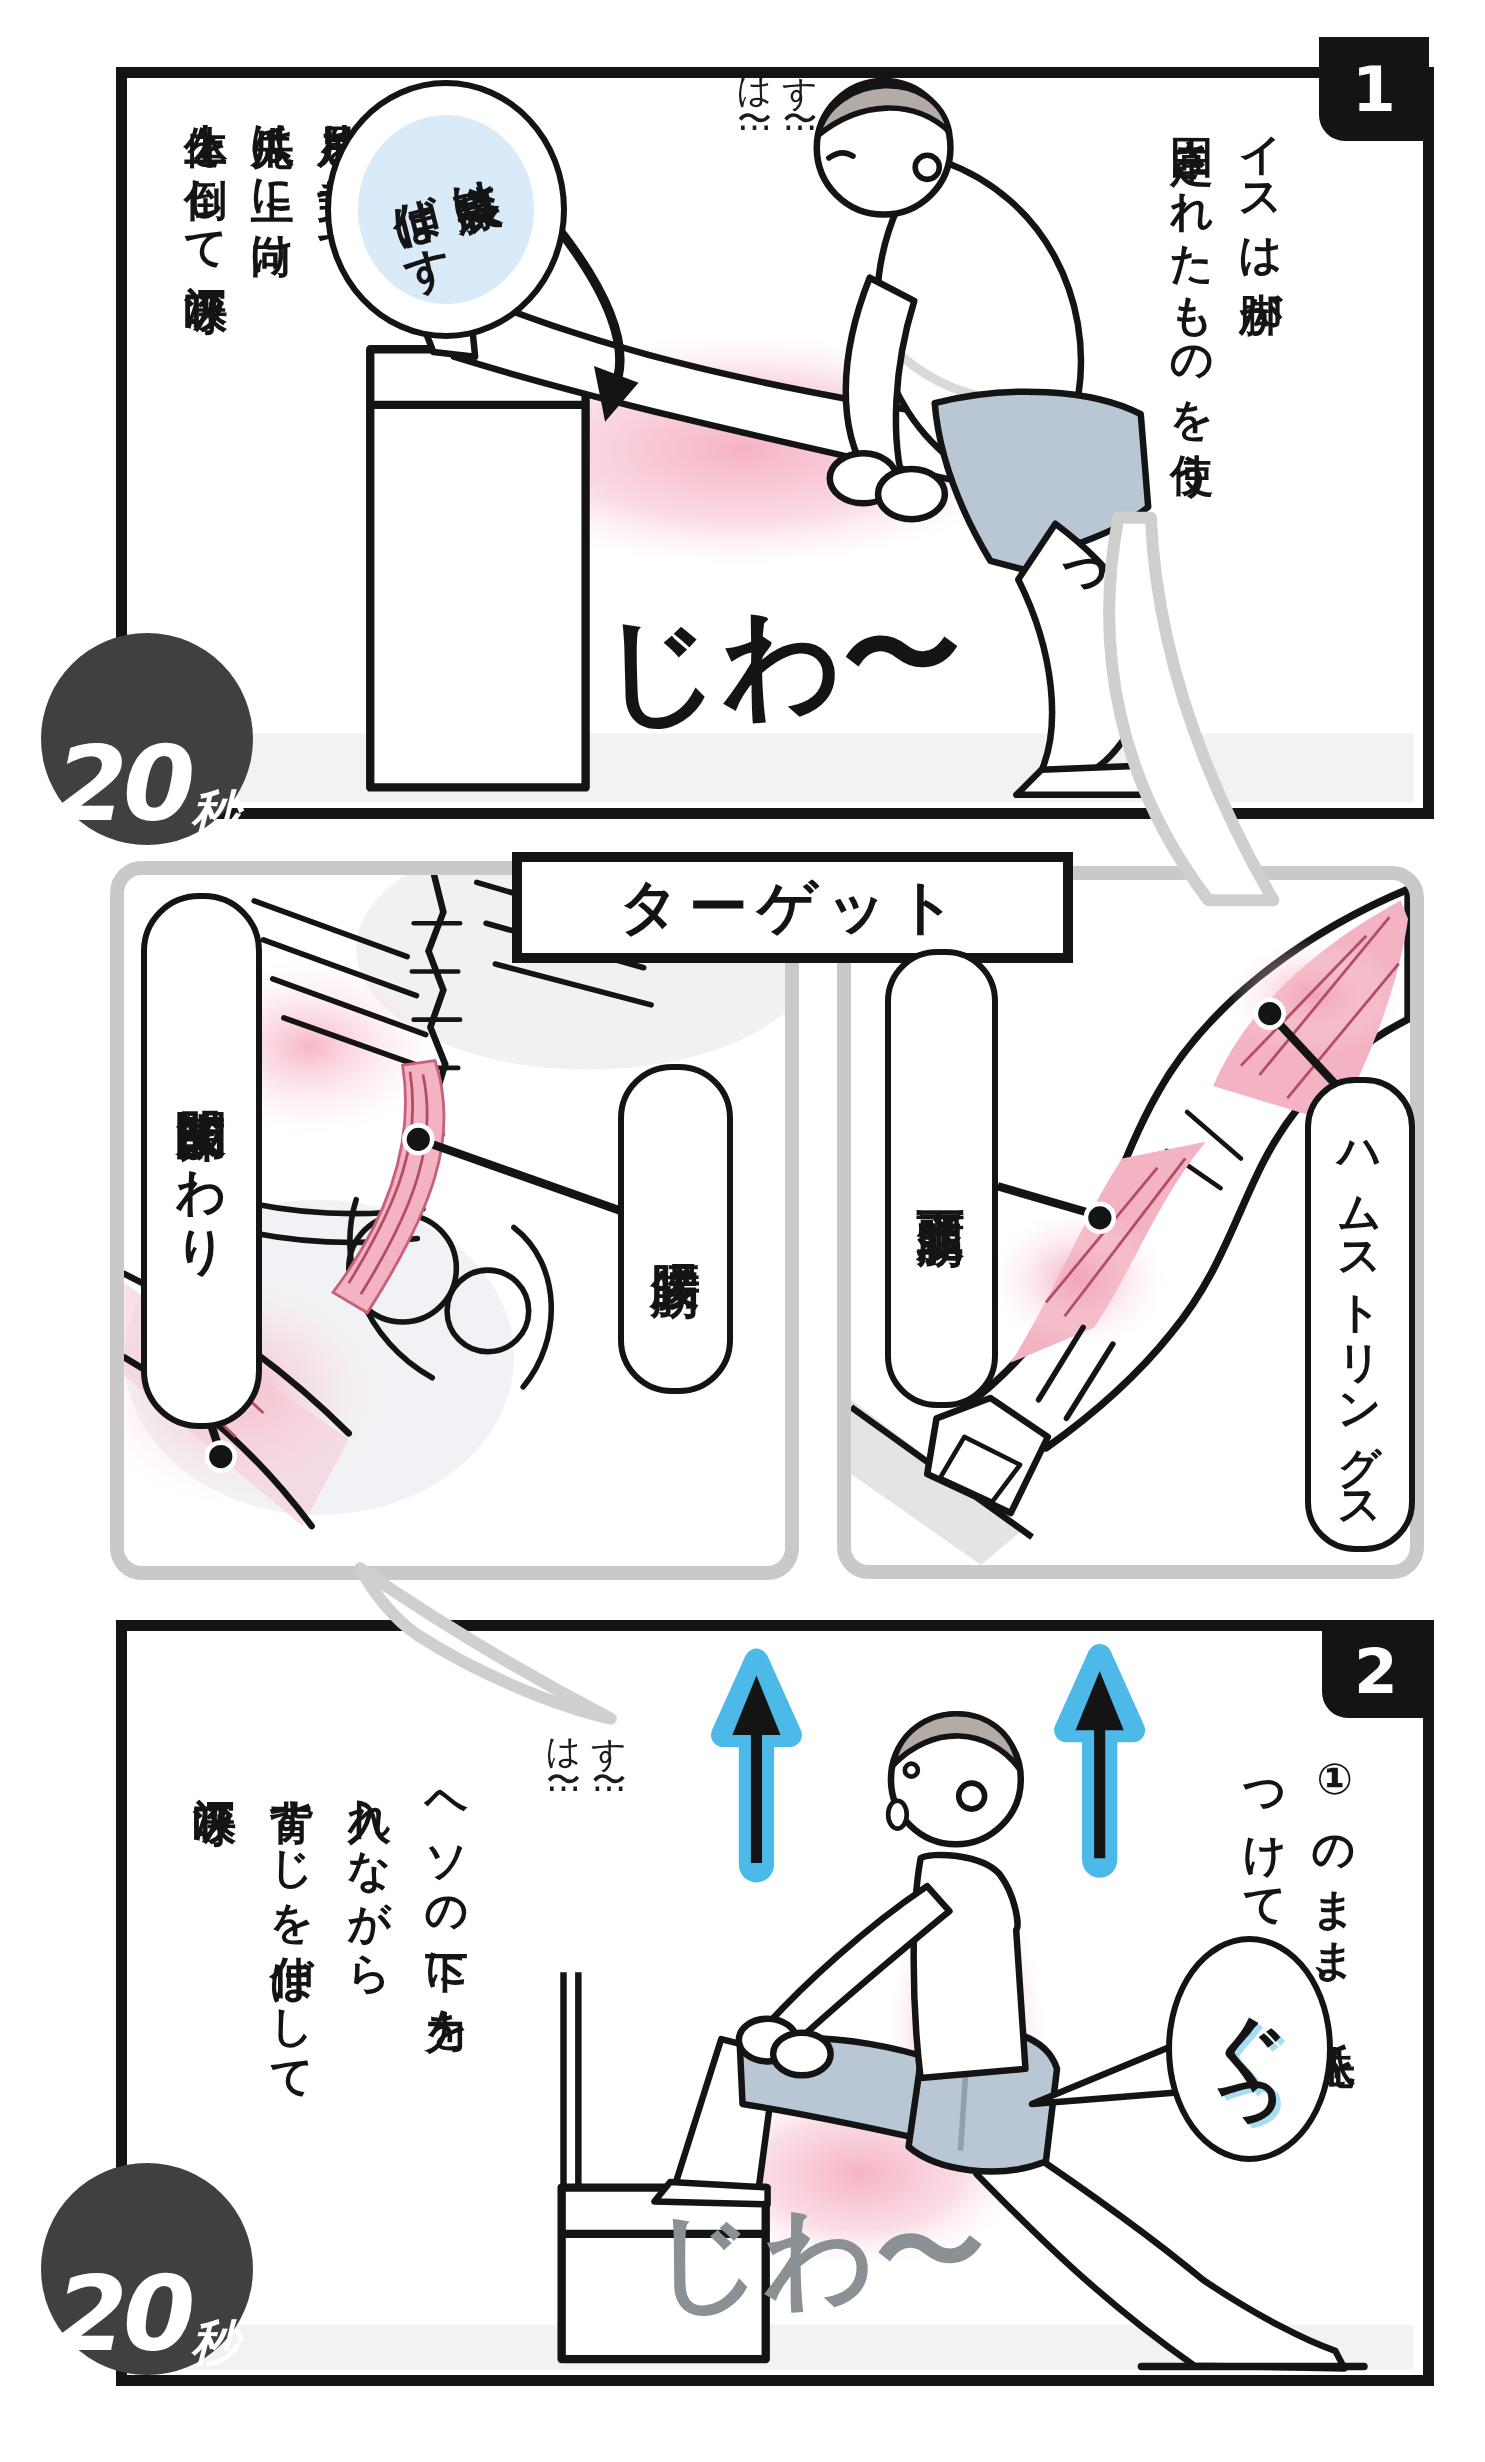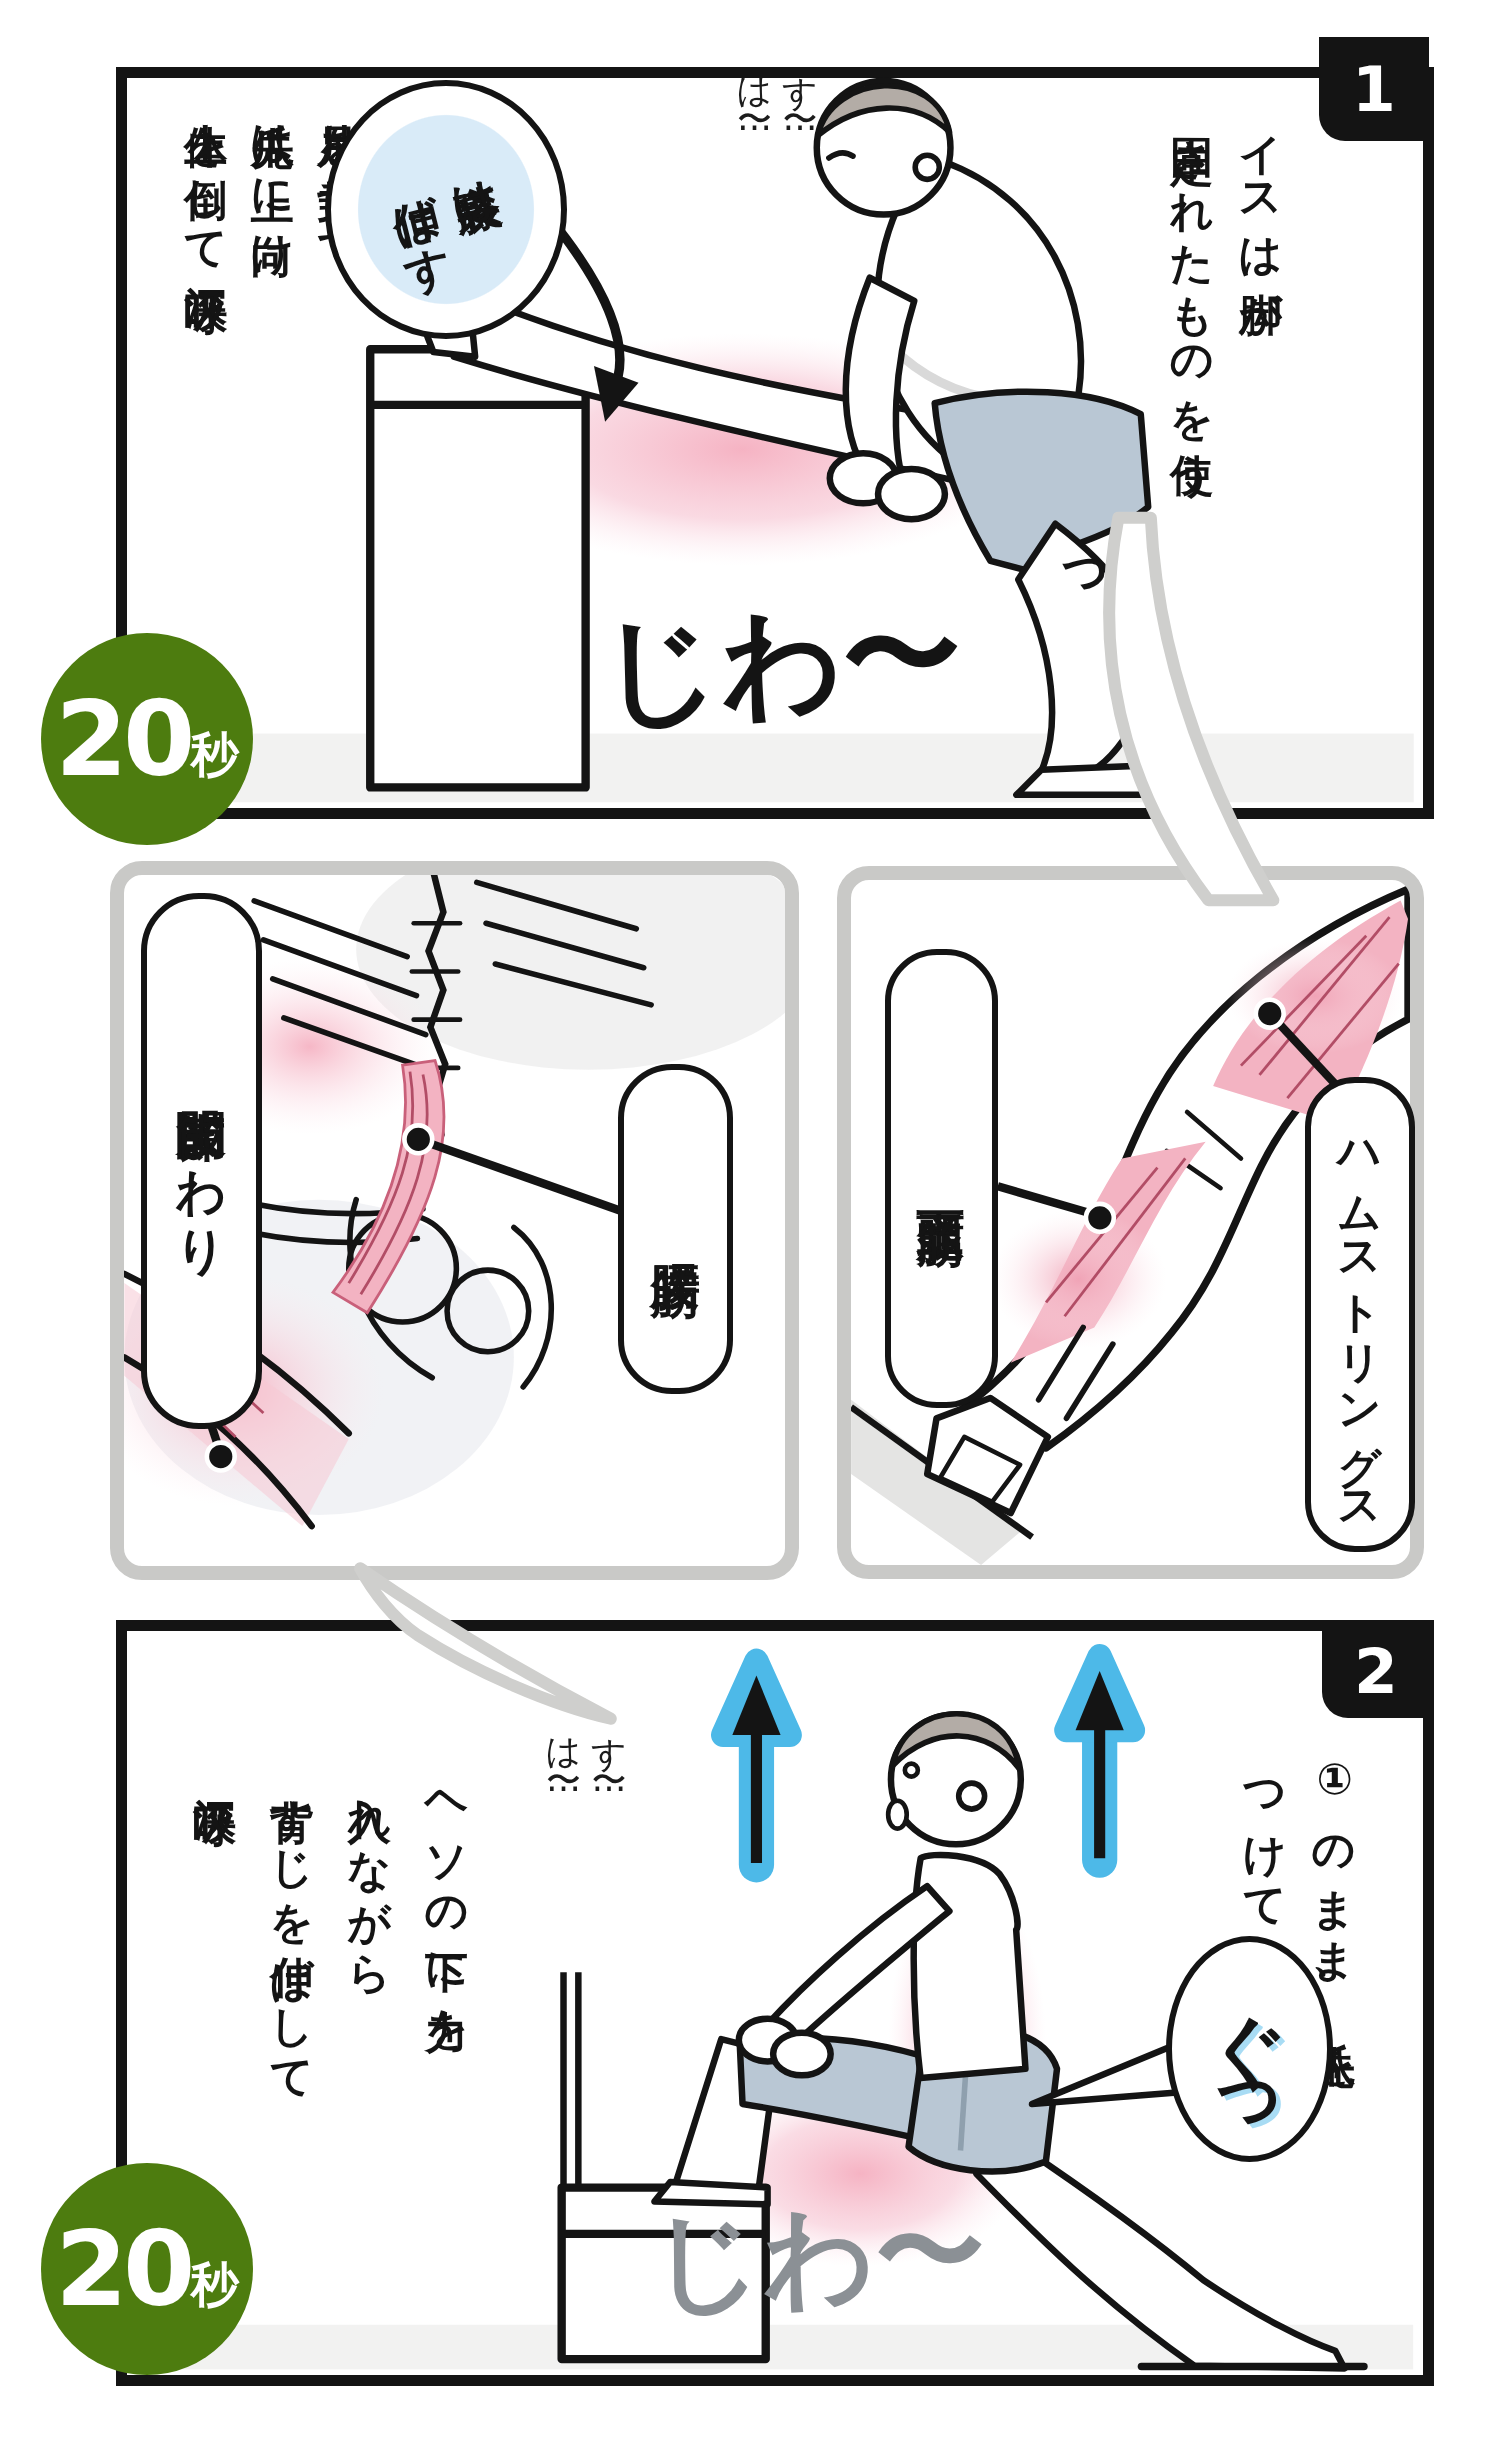--- a/index.html
+++ b/index.html
@@ -7,21 +7,21 @@
   #page{position:absolute;left:0;top:0;width:1485px;height:2462px;overflow:hidden;background:#fff;}
   .panel{position:absolute;background:#fff;border:11px solid #141414;box-sizing:border-box;z-index:1;}
   .gpanel{position:absolute;background:#fff;border:14px solid #c9c9c7;border-radius:32px;box-sizing:border-box;overflow:hidden;z-index:2;}
   .figsvg{position:absolute;z-index:3;overflow:visible;}
   .gfig{position:absolute;left:0;top:0;width:100%;height:100%;z-index:1;}
   .badge{position:absolute;background:#141414;color:#fff;font-weight:bold;display:flex;align-items:center;justify-content:center;border-radius:0 0 0 26px;z-index:8;}
   .badge span{font-size:63px;}
   .vtext{writing-mode:vertical-rl;text-orientation:upright;white-space:pre-line;font-weight:bold;color:#141414;position:absolute;z-index:7;letter-spacing:2.8px;}
   .instr{font-size:43px;line-height:1.6;}
   .breath{font-size:35px;font-weight:500;line-height:1.3;color:#1c1c1c;z-index:7;}
-  .timer{position:absolute;width:212px;height:212px;border-radius:50%;background:#4d7c0f;color:#fff;display:flex;align-items:center;justify-content:center;z-index:9;}
+  .timer{position:absolute;width:212px;height:212px;border-radius:50%;background:#404040;color:#fff;display:flex;align-items:flex-end;justify-content:center;z-index:9;font-style:italic;}
   .timer .num{font-size:104px;font-weight:bold;letter-spacing:-4.6px;}
   .timer .unit{font-size:48px;font-weight:bold;margin-top:32px;}
   .titlebox{position:absolute;background:#fff;border:10.2px solid #141414;box-sizing:border-box;display:flex;align-items:center;justify-content:center;z-index:6;}
   .titlebox span{font-size:59px;font-weight:bold;letter-spacing:9.3px;color:#141414;}
   .speech{position:absolute;border:6.5px solid #141414;border-radius:50%;background:radial-gradient(closest-side,#d9ebf8 76%,#ffffff 77%);display:flex;align-items:center;justify-content:center;z-index:7;}
   .speech .inner{writing-mode:vertical-rl;text-orientation:upright;white-space:pre-line;font-weight:600;font-size:46px;line-height:1.35;color:#141414;transform:rotate(-14deg);}
   .lbl{position:absolute;background:#fff;border:6.5px solid #141414;display:flex;align-items:center;justify-content:center;z-index:7;box-sizing:border-box;}
   .lbl .inner{writing-mode:vertical-rl;text-orientation:upright;font-weight:bold;color:#141414;line-height:1;letter-spacing:1.9px;}
   .sfx{position:absolute;font-weight:bold;color:#141414;z-index:7;white-space:nowrap;}
   .tails{position:absolute;left:0;top:0;width:1485px;height:2462px;z-index:5;pointer-events:none;}
@@ -227,20 +227,23 @@
 
       <g>
         <line x1="158" y1="330" x2="268" y2="362" stroke="#141414" stroke-width="9"></line>
         <circle cx="268" cy="364" r="15" fill="#141414" stroke="#fff" stroke-width="5"></circle>
         <line x1="451" y1="144" x2="531" y2="230" stroke="#141414" stroke-width="9"></line>
         <circle cx="451" cy="144" r="15" fill="#141414" stroke="#fff" stroke-width="5"></circle>
       </g>
     </svg>
   </div>
 
+  <div class="titlebox" style="left:512px;top:852px;width:561px;height:111px;">
+    <span>ターゲット</span>
+  </div>
 
   <div class="lbl" style="left:141px;top:893px;width:121px;height:536px;border-radius:58px;">
     <span class="inner" style="font-size:50px;">股関節まわり</span>
   </div>
   <div class="lbl" style="left:618px;top:1064px;width:115px;height:330px;border-radius:54px;">
     <span class="inner" style="font-size:50px;">腸腰筋</span>
   </div>
   <div class="lbl" style="left:885px;top:949px;width:113px;height:459px;border-radius:52px;">
     <span class="inner" style="font-size:48px;">下腿三頭筋</span>
   </div>

